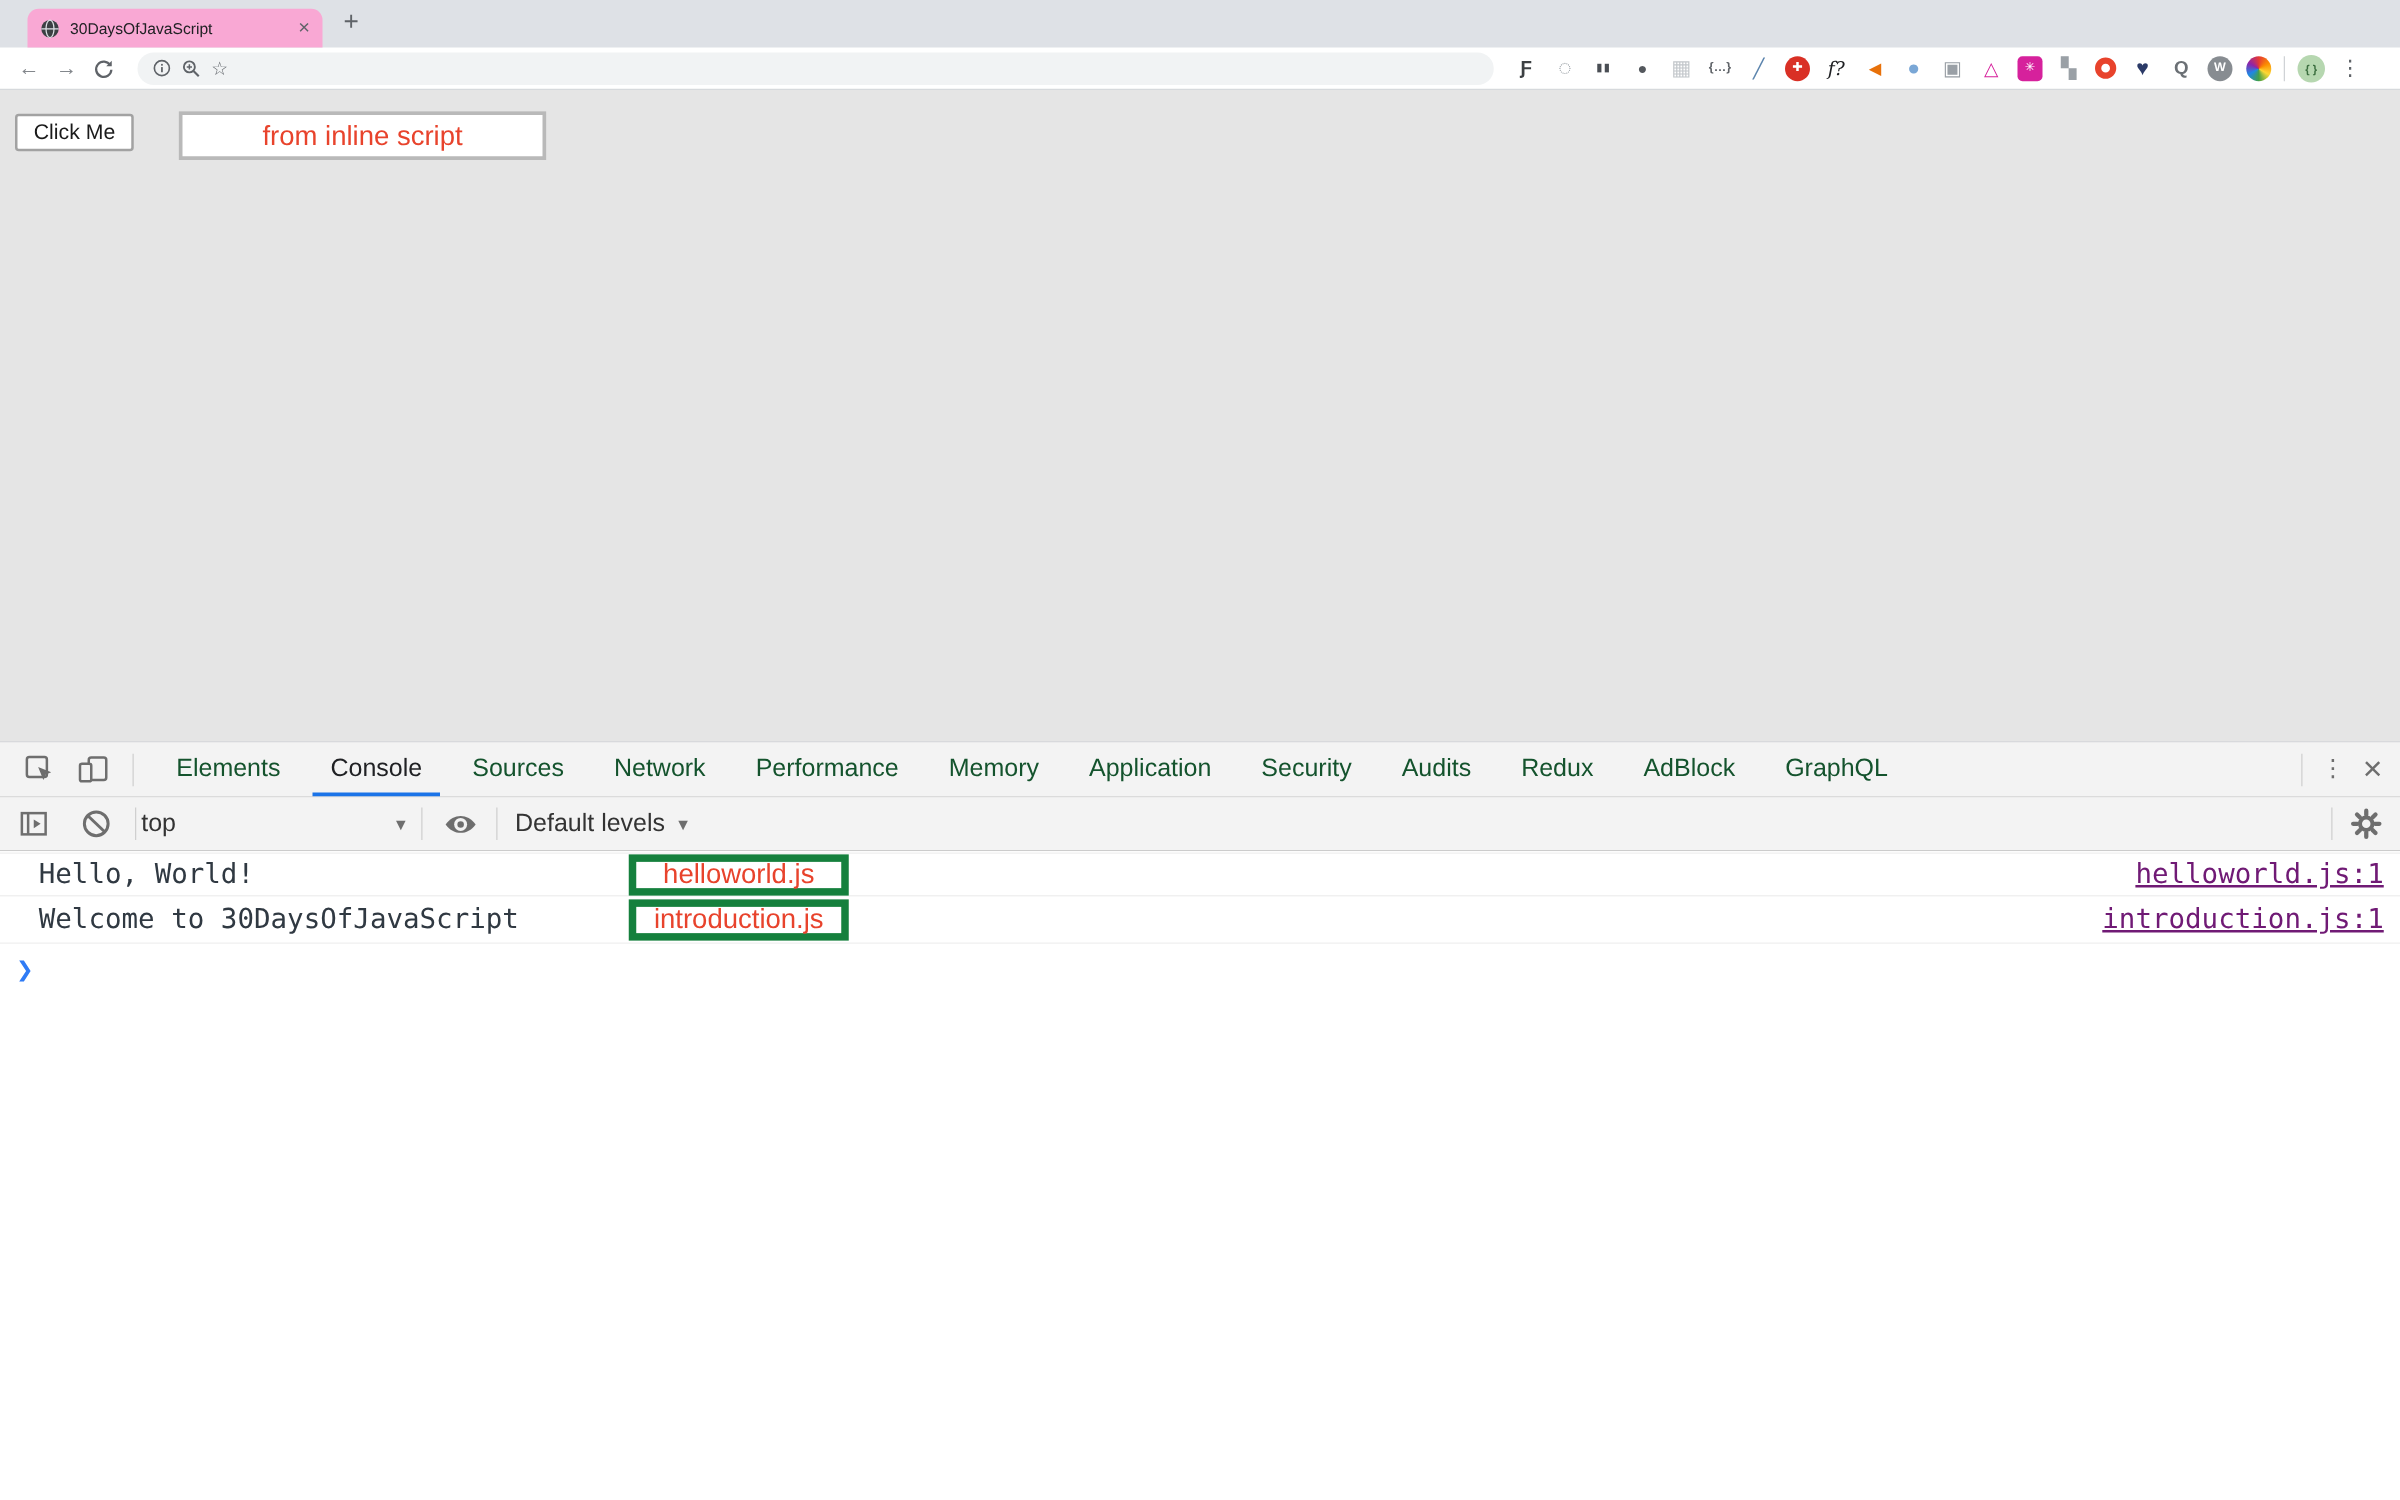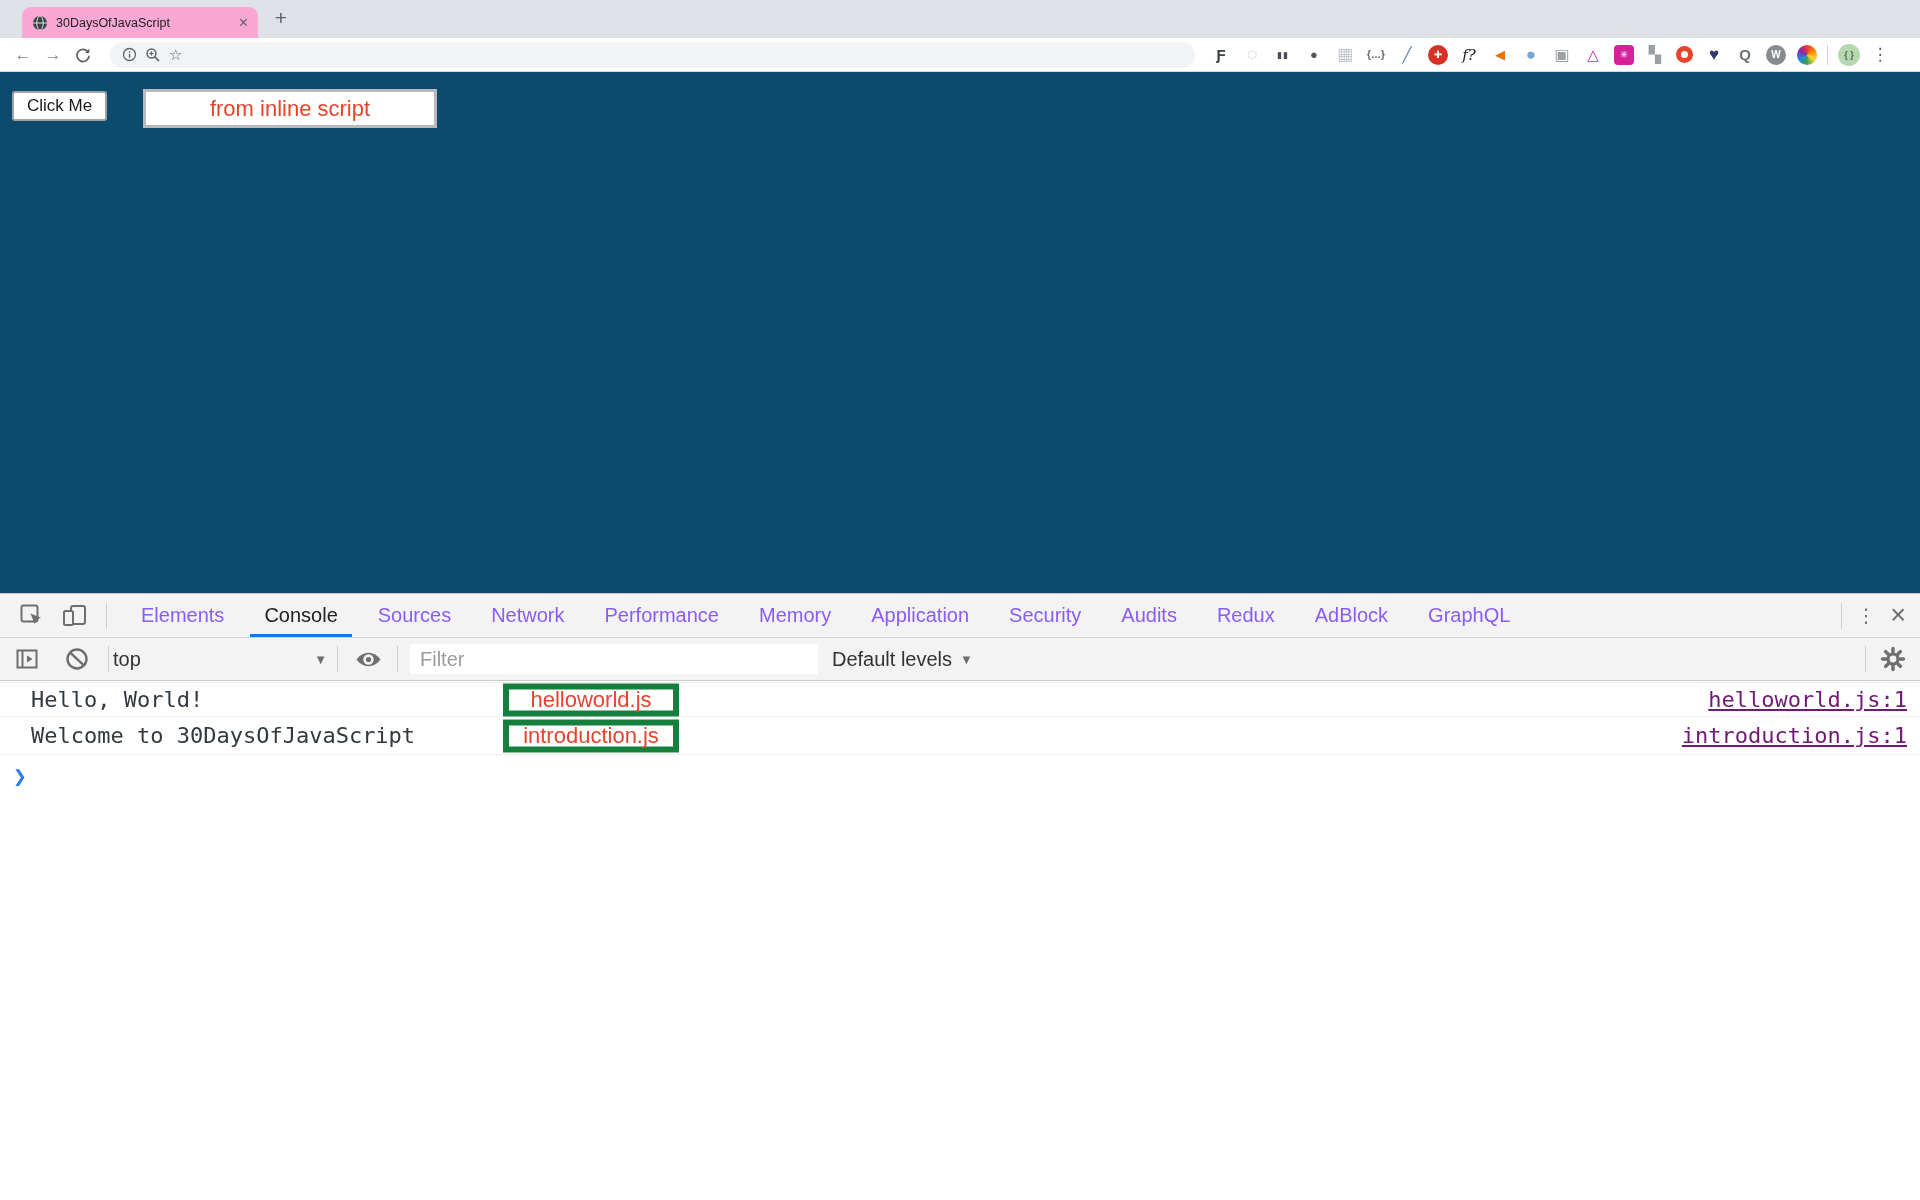--- a/index.html
+++ b/index.html
@@ -49,36 +49,36 @@
   .e17 { color:#6b7075; font-weight:bold; font-size:15px; }
   .e18 { background:#878c91; border-radius:50%; color:#fff; font-weight:bold; font-size:10px; }
   .e19 { border-radius:50%;
          background:conic-gradient(#e53935,#fb8c00,#fdd835,#43a047,#1e88e5,#8e24aa,#e53935); }
   .tb-divider { width:1px; height:20px; background:#d0d3d6; margin:0 10px; }
   .avatar { width:22px; height:22px; border-radius:50%; background:#b6d7b0; color:#3b6e3f;
             display:flex; align-items:center; justify-content:center; font-size:9px; font-weight:bold; }
   .kebab { font-size:17px; color:#5f6368; margin-left:10px; width:20px; text-align:center; }
 
   
-  .page { height:521px; background:#0c4a6e; position:relative; }
+  .page { height:521px; background:#e5e5e5; position:relative; }
   .click-btn { position:absolute; left:12px; top:19px; height:30px; padding:0 13px;
                font-size:17px; color:#1a1a1a; background:#fff; border:2px solid #a2a2a2;
                border-radius:3px; font-family:inherit; }
   .inline-box { position:absolute; left:143px; top:17px; width:294px; height:39px;
                 border:3px solid #b9b9b9; background:#fff; color:#e8432c; font-size:22px;
                 display:flex; align-items:center; justify-content:center; }
 
   
   .devtools { height:605px; border-top:1px solid #c5c8cb; display:flex; flex-direction:column; }
   .dt-tabbar { height:44px; background:#f3f3f3; border-bottom:1px solid #d4d4d4;
                display:flex; align-items:center; padding:0 14px 0 18px; flex:none; }
   .dt-icon { display:flex; align-items:center; justify-content:center; }
   .dt-divider { width:1px; height:26px; background:#cfcfcf; }
   .dt-tabs { display:flex; margin-left:14px; height:100%; }
-  .dt-tab { padding:0 20px; font-size:20px; color:#8b5cf6; display:flex; align-items:center;
+  .dt-tab { padding:0 20px; font-size:20px; color:#14532d; display:flex; align-items:center;
             position:relative; white-space:nowrap; }
   .dt-tab.active { color:#202124; }
   .dt-tab.active::after { content:""; position:absolute; left:6px; right:6px; bottom:0;
                           height:3px; background:#1a73e8; }
   .dt-right { margin-left:auto; display:flex; align-items:center; gap:14px; }
   .dt-kebab { font-size:19px; color:#6e6e6e; width:20px; text-align:center; }
   .dt-close { font-size:27px; color:#6e6e6e; line-height:1; }
 
   .dt-toolbar { height:43px; background:#f3f3f3; border-bottom:1px solid #ccc;
                 display:flex; align-items:center; padding:0 14px; flex:none; }
@@ -251,21 +251,20 @@
 
     <span class="dt-icon ml16">
       <svg width="29" height="21" viewBox="0 0 29 21">
         <path d="M2.5 10.5 C9 1.5 20 1.5 26.5 10.5 C20 19.5 9 19.5 2.5 10.5 Z" fill="#6e6e6e"></path>
         <circle cx="14.5" cy="10.5" r="5.2" fill="#f3f3f3"></circle>
         <circle cx="14.5" cy="10.5" r="2.6" fill="#6e6e6e"></circle>
       </svg>
     </span>
     <span class="dt-divider ml14"></span>
 
-    <input class="filter-input" type="text" placeholder="Filter" style="">
 
     <div class="levels">
       <span>Default levels</span>
       <span class="caret">▼</span>
     </div>
 
     <div class="dt-tb-right">
       <span class="dt-divider"></span>
       <span class="dt-icon">
         <svg width="26" height="26" viewBox="0 0 26 26">

